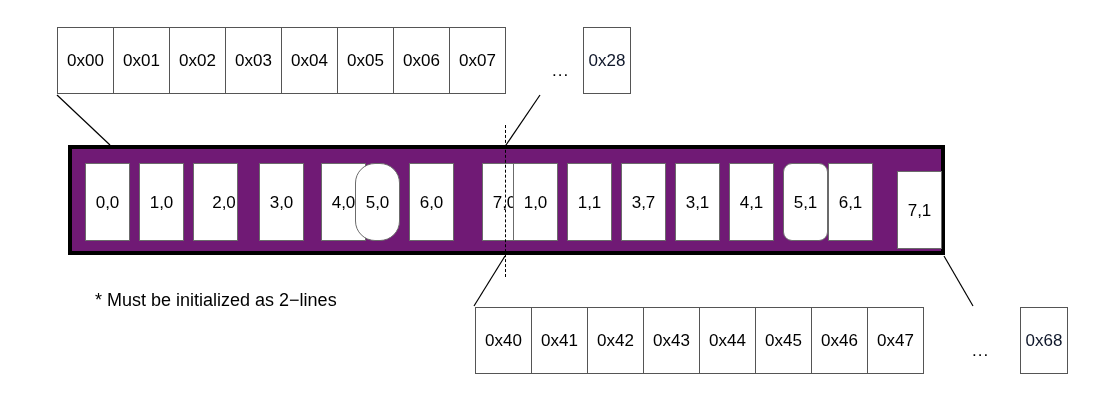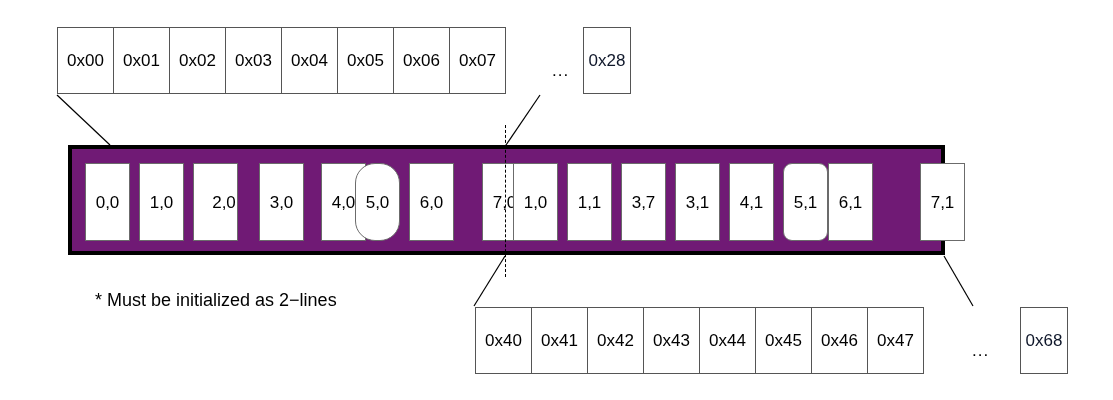--- a/index.html
+++ b/index.html
@@ -166,21 +166,21 @@
       <div class="line-cell" style="left: 283px; border-radius: 20px;">5,0</div>
       <div class="line-cell" style="left: 337px;">6,0</div>
       <div class="line-cell" style="left: 410px;">7,0</div>
       <div class="line-cell" style="left: 441px;">1,0</div>
       <div class="line-cell" style="left: 495px;">1,1</div>
       <div class="line-cell" style="left: 549px;">3,7</div>
       <div class="line-cell" style="left: 603px;">3,1</div>
       <div class="line-cell" style="left: 657px;">4,1</div>
       <div class="line-cell" style="left: 711px; border-radius: 9px;">5,1</div>
       <div class="line-cell" style="left: 720px; margin-left: 36px;">6,1</div>
-      <div class="line-cell" style="left: 848px;">7,1</div>
+      <div class="line-cell" style="left: 825px; margin-top: 8px;">7,1</div>
     </div>
 
   <div id="split-divider"></div>
 
   <div class="strip" id="bottom-strip" style="left:475px; top:307px;">
       <div class="cell addr-cell">0x40</div>
       <div class="cell addr-cell">0x41</div>
       <div class="cell addr-cell">0x42</div>
       <div class="cell addr-cell">0x43</div>
       <div class="cell addr-cell">0x44</div>

